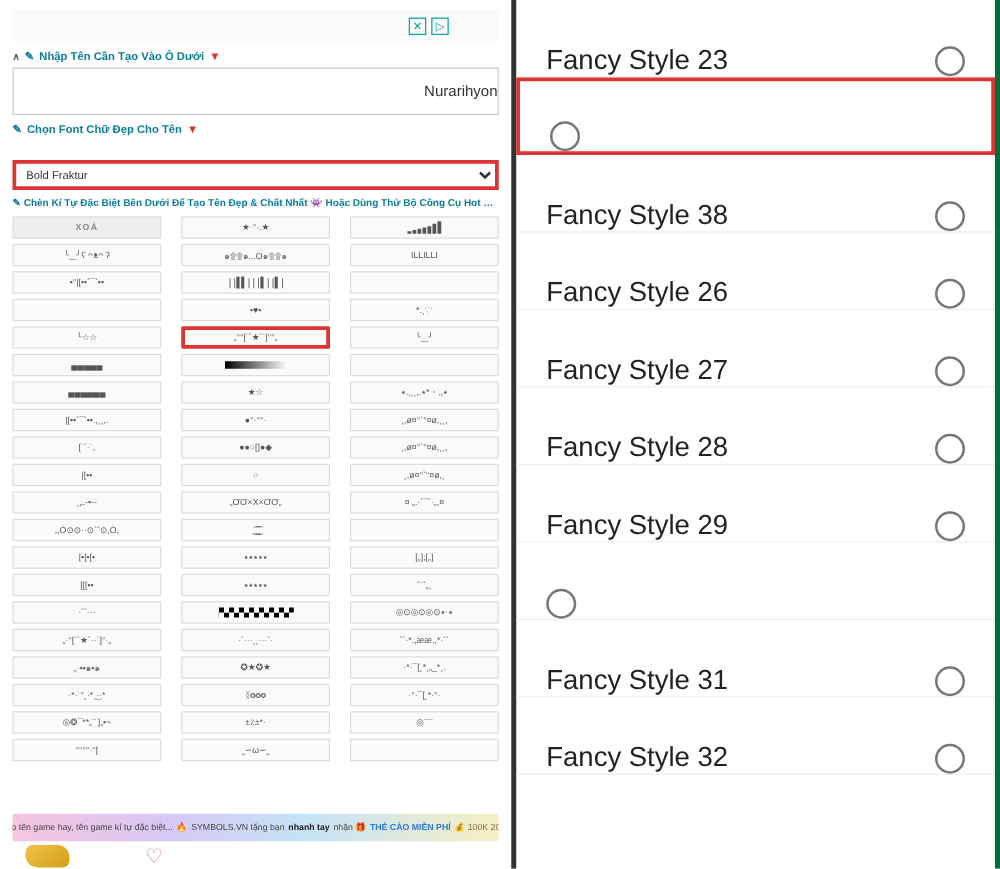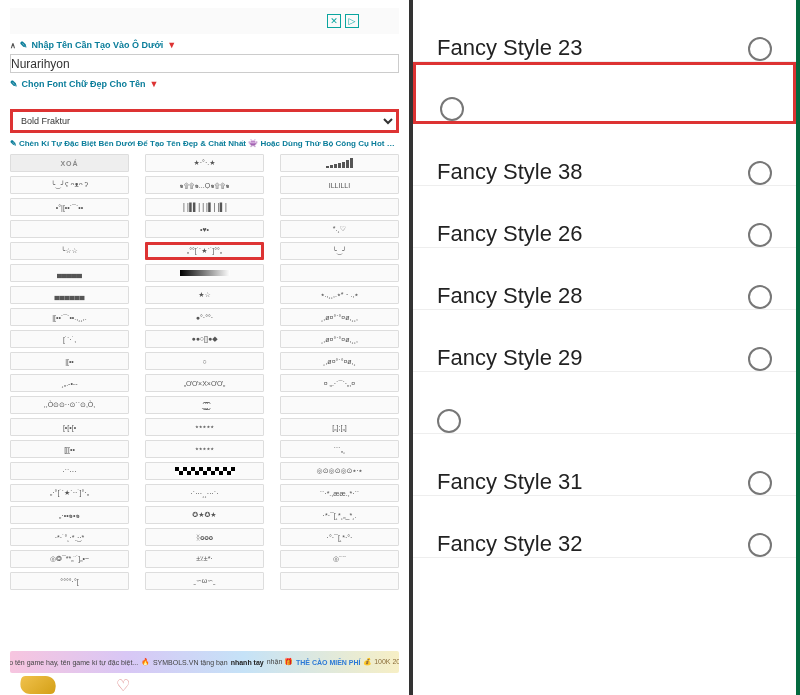--- a/index.html
+++ b/index.html
@@ -54,23 +54,23 @@
     font-size:9px;
     font-weight:bold;
     margin-bottom:4px;
   }
   .header-row .chev {
     font-size:8px;color:#555;
   }
   .header-row .arrow-red { color:#d33; }
   .name-input {
     width:100%;
-    height:19px;
+    height:38px;
     border:1px solid #ccc;
-    text-align:left;
+    text-align:right;
     font-size:12px;
     color:#333;
     margin-bottom:6px;
   }
   .font-select {
     width:calc(100% - 0px);
     height:24px;
     border:3px solid #d33;
     font-size:9px;
     color:#333;
@@ -338,20 +338,24 @@
     </div>
     <div class="style-row">
       <span>Fancy Style 38</span>
       <div class="radio"></div>
     </div>
     <div class="style-row">
       <span>Fancy Style 26</span>
       <div class="radio"></div>
     </div>
     <div class="style-row">
+      <span>Fancy Style 27</span>
+      <div class="radio"></div>
+    </div>
+    <div class="style-row">
       <span>Fancy Style 28</span>
       <div class="radio"></div>
     </div>
     <div class="style-row">
       <span>Fancy Style 29</span>
       <div class="radio"></div>
     </div>
     <div class="style-row">
       <div class="radio"></div>
     </div>

